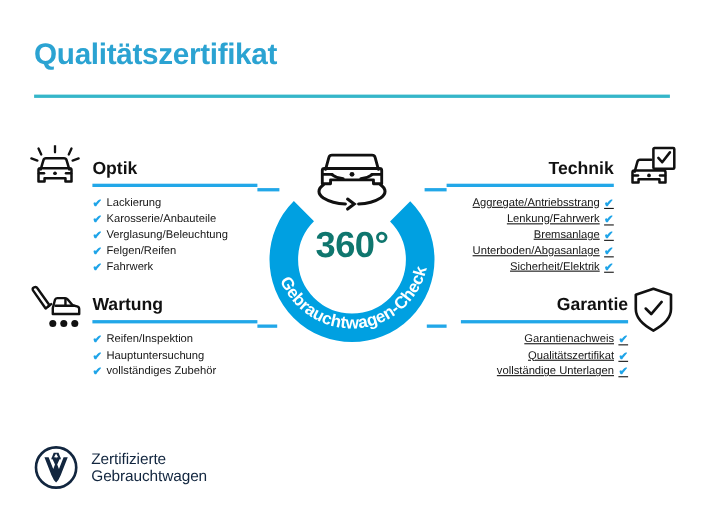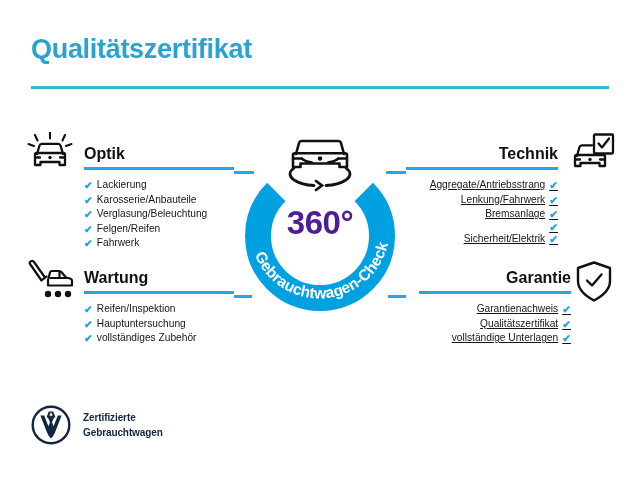--- a/index.html
+++ b/index.html
@@ -74,29 +74,29 @@
   #icon-garantie{left:574px;top:260px;width:40px;height:44px;}
 
   
   #badge{position:absolute;left:224px;top:124px;width:192px;height:192px;}
   .badge-360{
     position:absolute;left:0;top:0;width:192px;height:192px;
     display:flex;align-items:center;justify-content:center;
     pointer-events:none;
   }
   .badge-360 span{
-    font-size:33px;font-weight:bold;color:#4c1d95;letter-spacing:-0.5px;
+    font-size:33px;font-weight:bold;color:#0f766e;letter-spacing:-0.5px;
     margin-top:6px;
   }
 
   
   #footer{position:absolute;left:31px;top:405px;display:flex;align-items:center;gap:12px;}
   .vw-logo{width:40px;height:40px;}
   .footer-text{
-    font-size:10px;font-weight:bold;color:#12263f;line-height:15.5px;
+    font-size:14px;font-weight:normal;color:#12263f;line-height:15.5px;
     letter-spacing:-0.1px;
   }
 </style>
 </head>
 <body>
 
 <div class="page">
 
   <div class="title">Qualitätszertifikat</div>
   <div class="title-rule"></div>
@@ -220,20 +220,21 @@
         </li>
         <li>
           <span>Lenkung/Fahrwerk</span>
           <span class="chk">✔</span>
         </li>
         <li>
           <span>Bremsanlage</span>
           <span class="chk">✔</span>
         </li>
         <li>
+          <span>Unterboden/Abgasanlage</span>
           <span class="chk">✔</span>
         </li>
         <li>
           <span>Sicherheit/Elektrik</span>
           <span class="chk">✔</span>
         </li>
       </ul>
   </div>
 
   <div class="sec right" id="sec-garantie">

